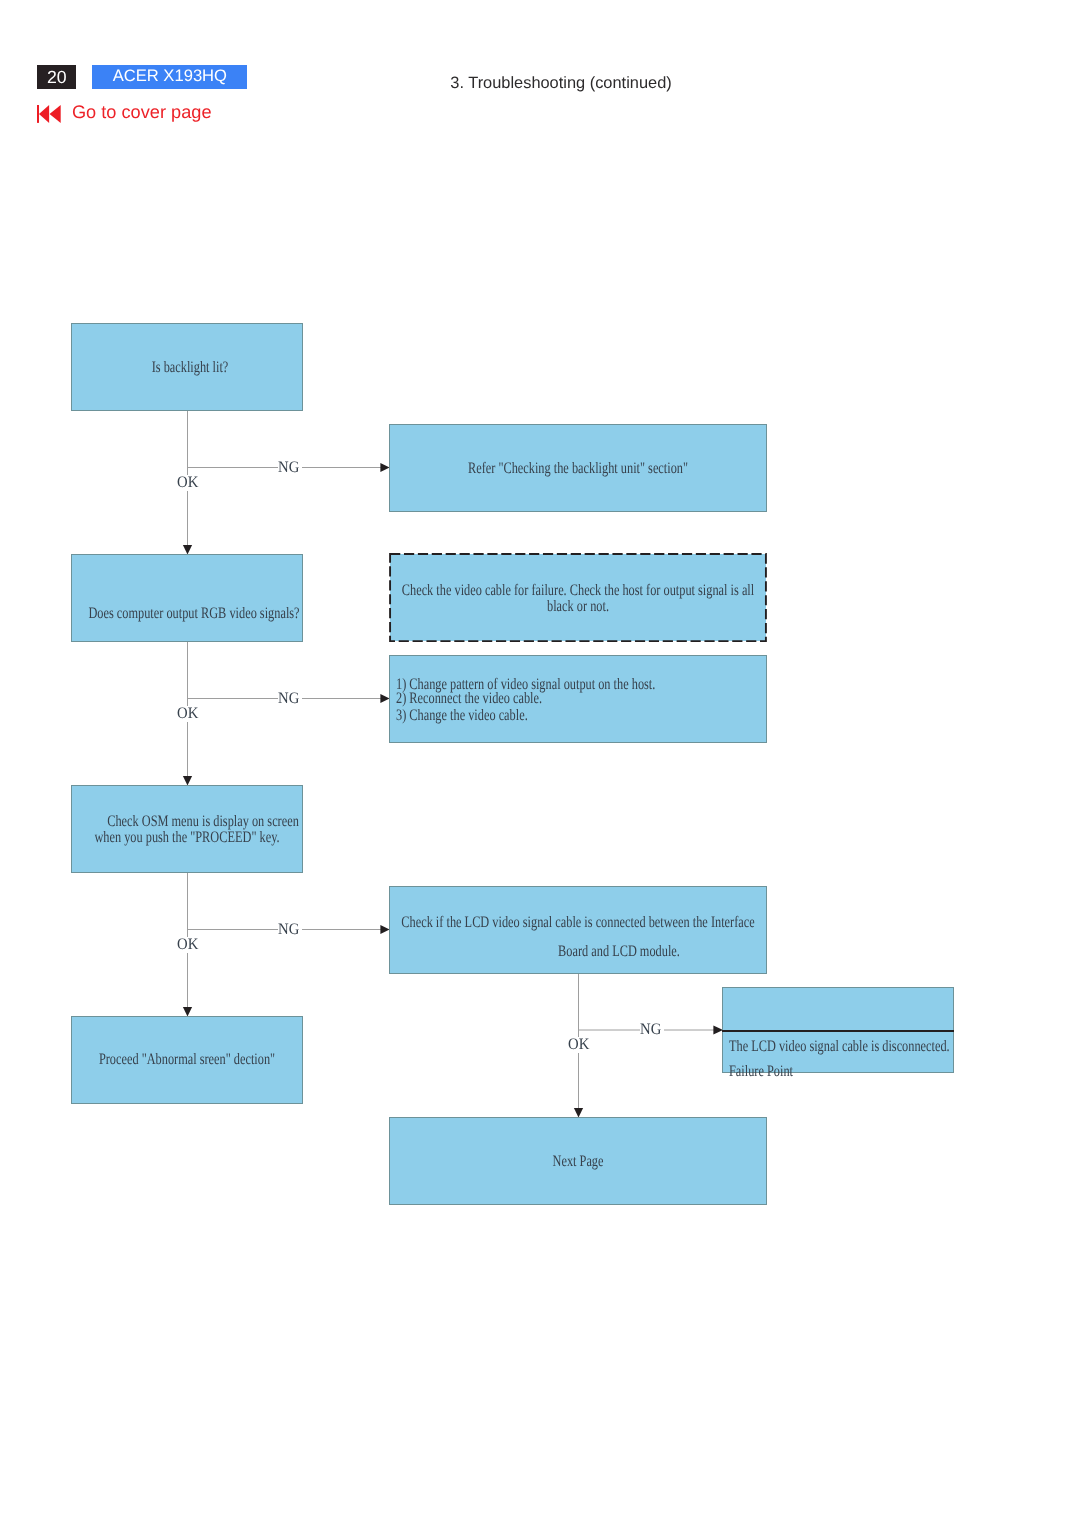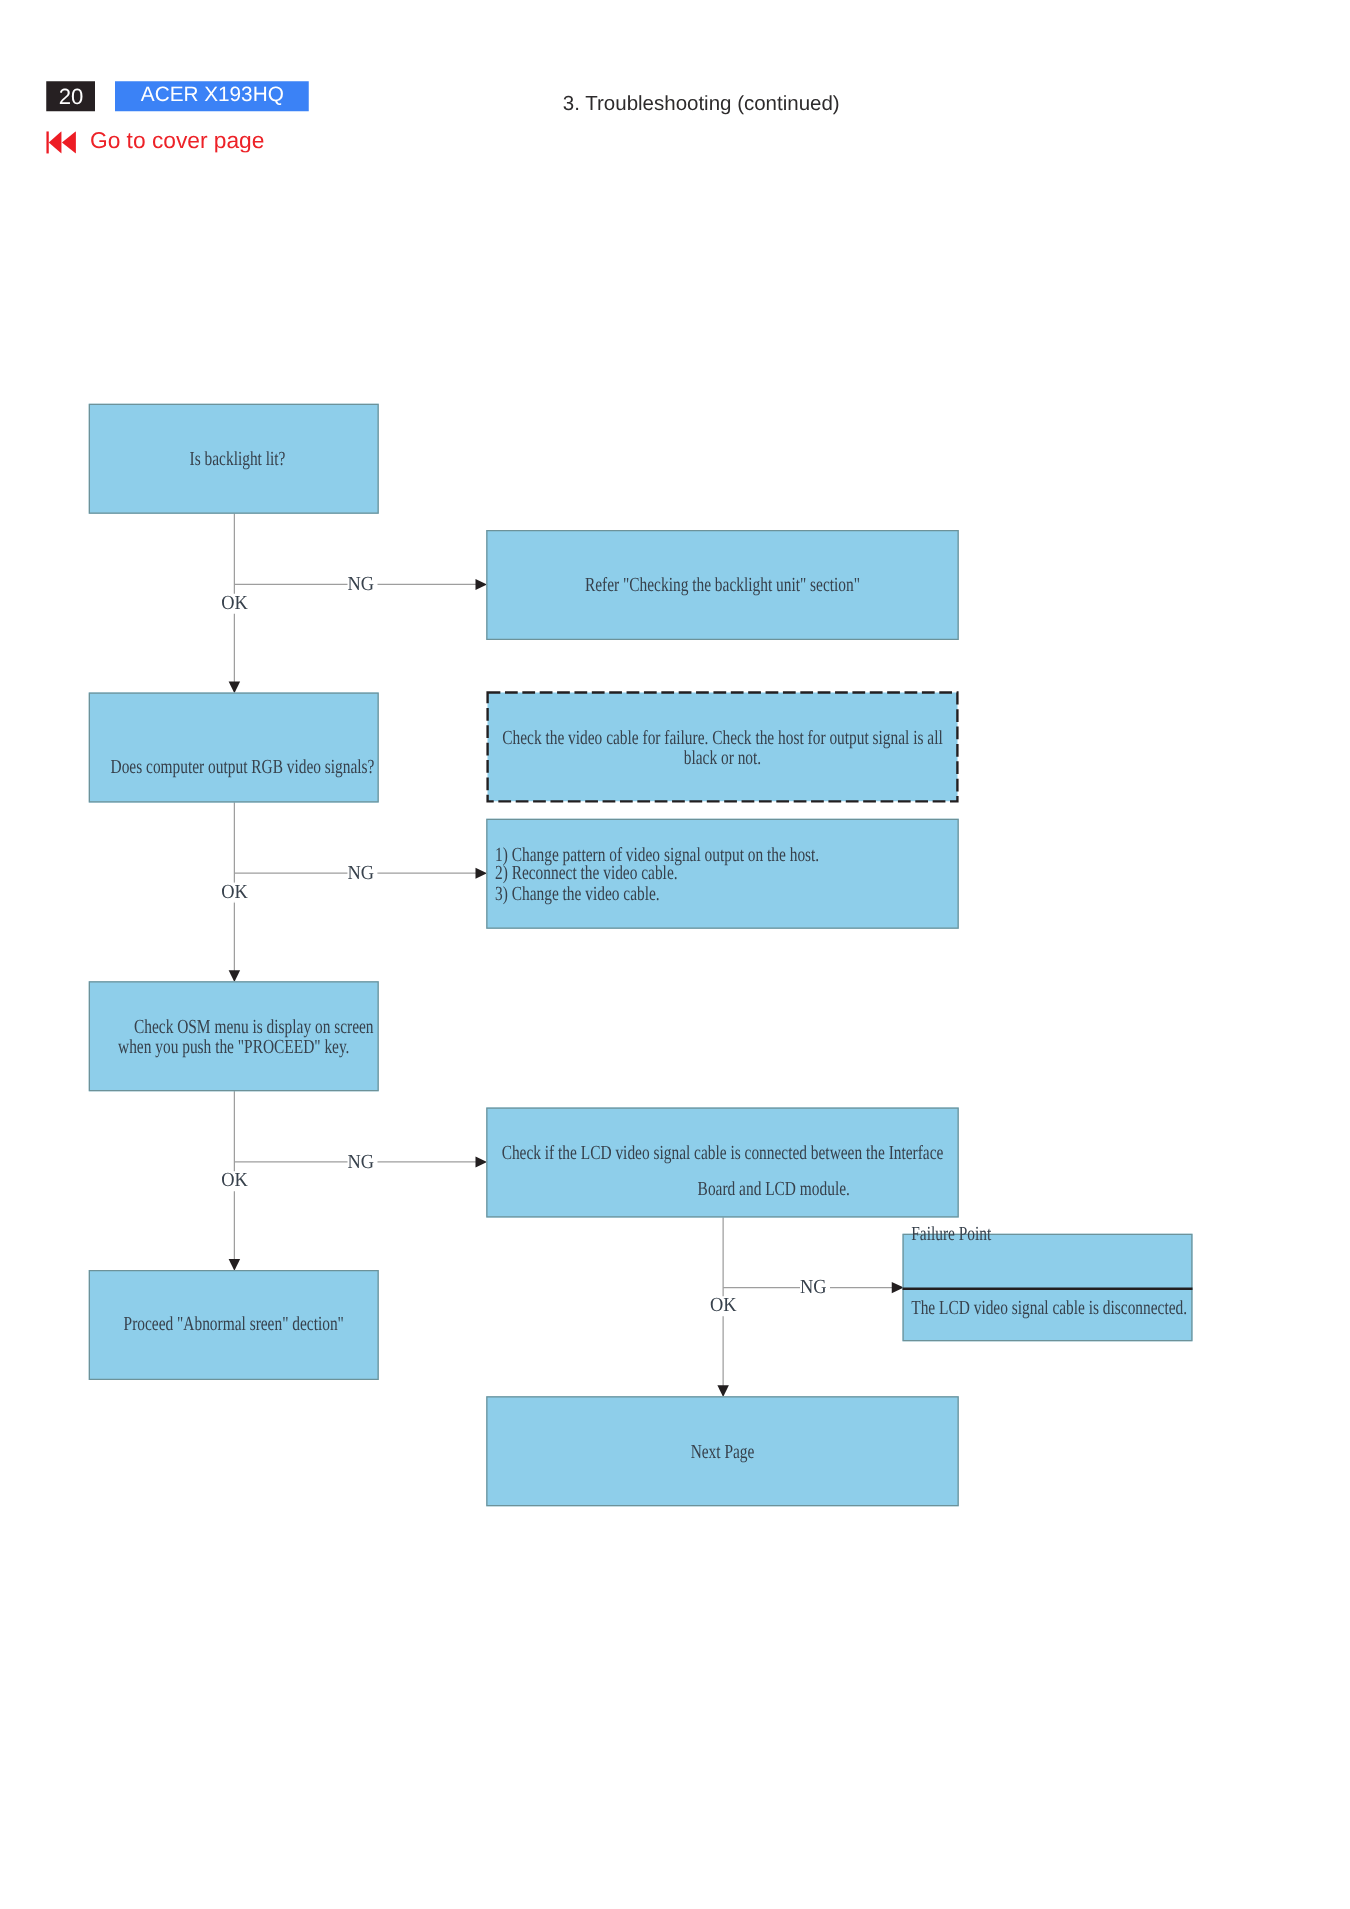--- a/index.html
+++ b/index.html
@@ -135,21 +135,21 @@
       <i>Board and LCD module.</i>
     </div>
 
   <div class="node" style="left:71px;top:1016px;width:232px;height:87.5px;"></div>
   <div class="ntxt" style="left:71px;top:1052px;width:231px;">
       <i>Proceed "Abnormal sreen" dection"</i>
     </div>
 
   <div class="node" style="left:722px;top:987px;width:232px;height:86px;"></div>
   <div class="divline" style="left:722px;top:1029.6px;width:231.5px;height:2px;"></div>
-  <div class="ntxt lft" style="left:729px;top:980px;width:220px;text-align:center;">
+  <div class="ntxt lft" style="left:729px;top:1064px;width:220px;text-align:center;">
       <i>Failure Point</i>
     </div>
   <div class="ntxt lft" style="left:729px;top:1039px;width:224px;">
       <i>The LCD video signal cable is disconnected.</i>
     </div>
 
   <div class="node" style="left:389px;top:1117px;width:377.5px;height:87.5px;"></div>
   <div class="ntxt" style="left:389px;top:1154px;width:377px;">
       <i>Next Page</i>
     </div>

